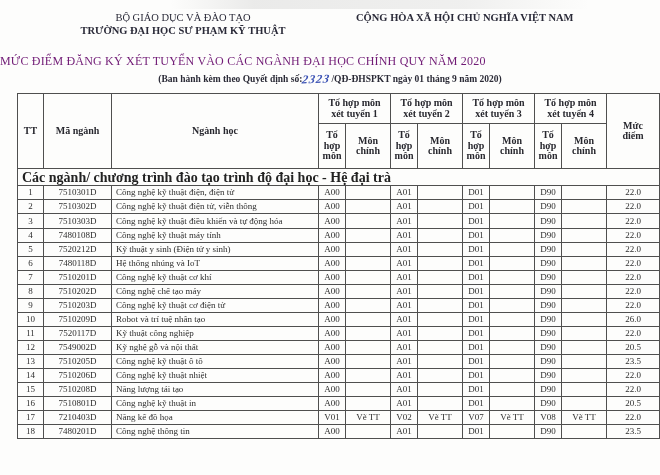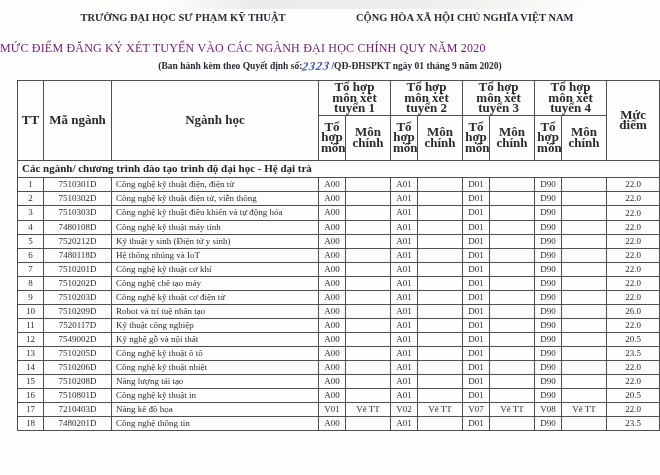--- a/index.html
+++ b/index.html
@@ -40,44 +40,45 @@
   table{
     border-collapse:collapse;table-layout:fixed;
     margin:7px 0 0 17px;width:642px;
   }
   th,td{
     border:1px solid #4f4f4f;
     overflow:hidden;
     padding:1px 2px;
   }
   thead th{
-    font-weight:bold;font-size:13px;line-height:10.5px;
+    font-weight:bold;font-size:10px;line-height:10.5px;
     text-align:center;vertical-align:middle;color:#28282f;
   }
   tr.h1 th{height:27px;}
   tr.h2 th{height:42px;}
   .score-h span{display:inline-block;max-width:28px;}
   .sub-main span{display:inline-block;max-width:32px;}
   td{font-size:9px;line-height:11px;text-align:center;vertical-align:middle;}
   td.major{text-align:left;padding-left:4px;padding-right:6px;}
   tr.section-row td{
-    font-weight:bold;font-size:11px;text-align:left;
+    font-weight:bold;font-size:14px;text-align:left;
     padding:2.5px 2px 2.5px 4px;color:#222;
   }
   tbody tr.data-row td{height:11px;}
   tbody tr:nth-child(4) td.major span{display:inline-block;max-width:172px;}
   tbody tr:nth-child(4) td:last-child{vertical-align:top;padding-top:2px;}
 </style>
 </head>
 <body>
 
 <div class="scan-smudge"></div>
 
 <div class="letterhead">
   <div class="lh-left">
+    <div class="lh-line">BỘ GIÁO DỤC VÀ ĐÀO TẠO</div>
     <div class="lh-line bold">TRƯỜNG ĐẠI HỌC SƯ PHẠM KỸ THUẬT</div>
   </div>
   <div class="lh-right">
     <div class="lh-line bold">CỘNG HÒA XÃ HỘI CHỦ NGHĨA VIỆT NAM</div>
   </div>
 </div>
 
 <div class="title">MỨC ĐIỂM ĐĂNG KÝ XÉT TUYỂN VÀO CÁC NGÀNH ĐẠI HỌC CHÍNH QUY NĂM 2020</div>
 
 <div class="subtitle"><span>(Ban hành kèm theo Quyết định số:</span><span class="handwritten">2323</span><span>/QĐ-ĐHSPKT ngày 01 tháng 9 năm 2020)</span></div>

